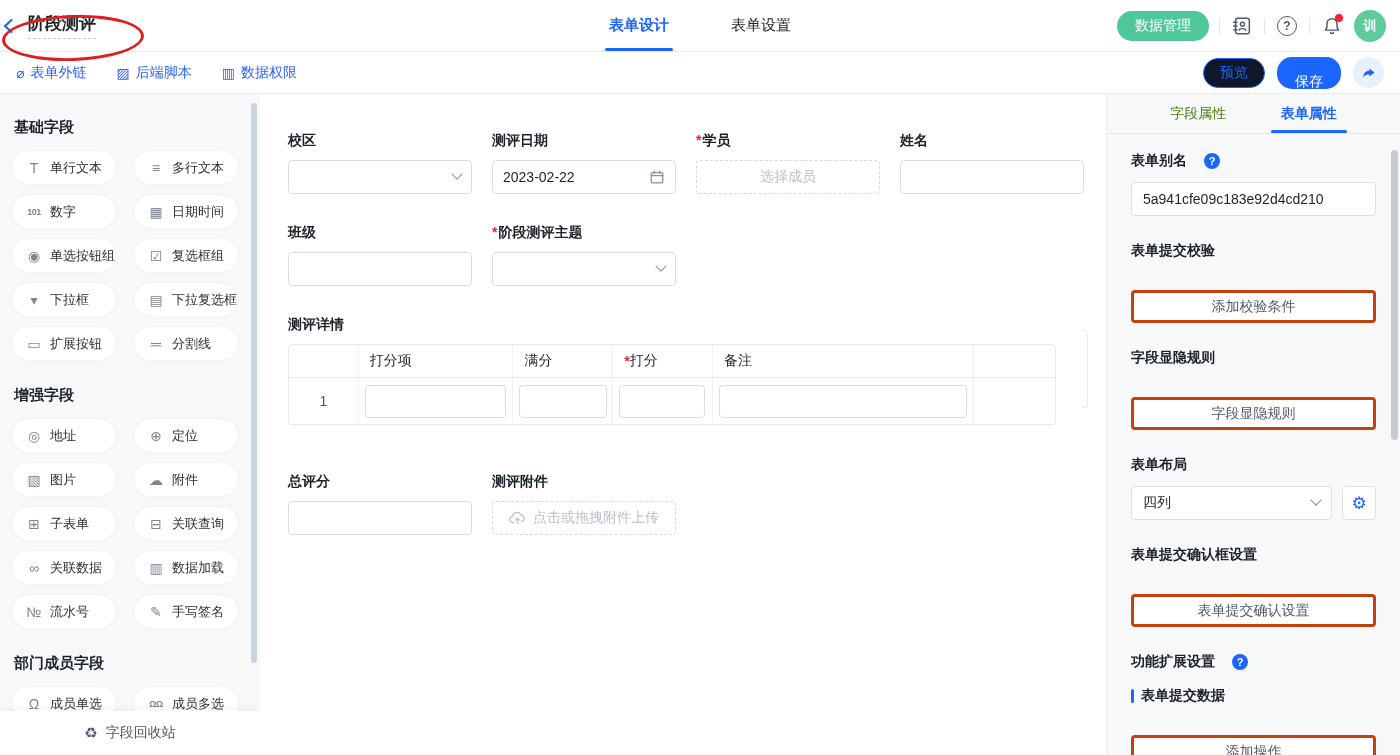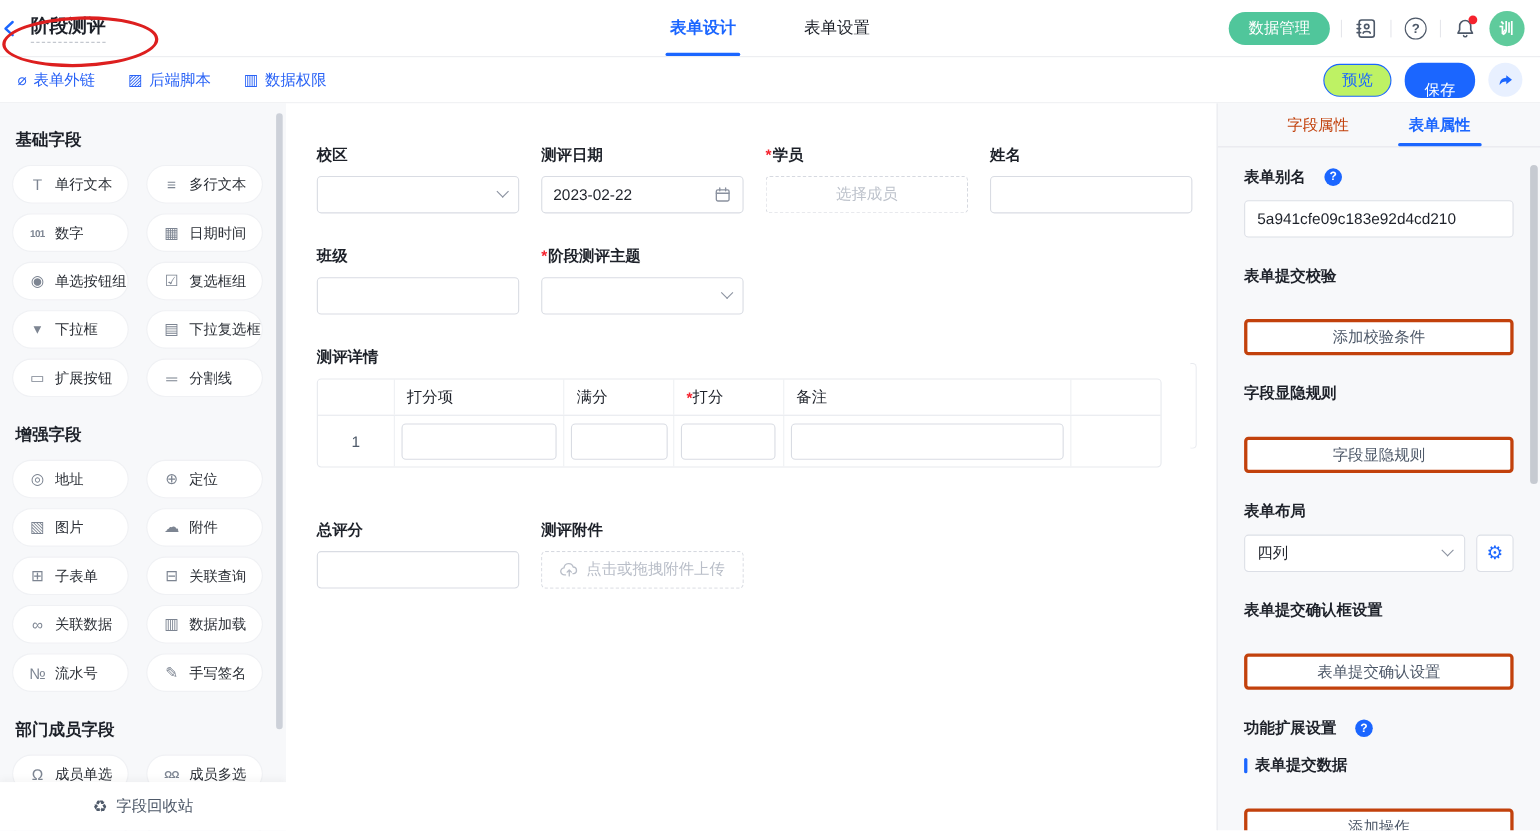--- a/index.html
+++ b/index.html
@@ -24,21 +24,21 @@
   .help-circle { width:20px; height:20px; border:1.6px solid #4e5969; border-radius:50%; display:flex; align-items:center; justify-content:center; font-size:12px; font-weight:700; color:#4e5969; }
   .bell-dot { position:absolute; top:0; right:1px; width:8px; height:8px; background:#f5222d; border-radius:50%; }
   .avatar { width:32px; height:32px; border-radius:50%; background:#5fcb9c; color:#fff; display:flex; align-items:center; justify-content:center; font-size:13px; font-weight:600; cursor:pointer; }
 
   
   .subbar { height:42px; display:flex; align-items:center; border-bottom:1px solid #ebedf0; padding:0 16px; background:#fff; }
   .tb-links { display:flex; align-items:center; gap:30px; }
   .tb-link { display:flex; align-items:center; gap:6px; color:#2a63f6; font-size:14px; cursor:pointer; }
   .tb-link .gi { font-size:14px; }
   .tb-actions { margin-left:auto; display:flex; align-items:center; gap:12px; }
-  .btn-preview { height:30px; padding:0 16px; background:#bef264; border:1px solid #1b66ff; color:#1b66ff; border-radius:15px; font-size:14px; cursor:pointer; font-family:inherit; }
+  .btn-preview { height:30px; padding:0 16px; background:#0f172a; border:1px solid #1b66ff; color:#1b66ff; border-radius:15px; font-size:14px; cursor:pointer; font-family:inherit; }
   .btn-save { height:30px; padding:16px 18px; background:#1b66ff; border:none; color:#fff; border-radius:15px; font-size:14px; cursor:pointer; font-family:inherit; }
   .btn-share { width:31px; height:31px; border-radius:50%; background:#e8f0ff; border:none; display:flex; align-items:center; justify-content:center; cursor:pointer; }
 
   
   .main { flex:1; display:flex; min-height:0; }
 
   
   .sidebar { width:260px; background:#f7f8fa; position:relative; overflow:hidden; }
   .sb-inner { padding:18px 12px 0 12px; }
   .sb-heading { font-size:15px; font-weight:700; color:#1d2129; margin:6px 0 14px 2px; }
@@ -73,21 +73,21 @@
   .t-cell.idx { justify-content:center; color:#4e5969; }
   .c0{width:70px;} .c1{width:155px;} .c2{width:100px;} .c3{width:100px;} .c4{width:262px;} .c5{width:81px;}
   .cell-input { height:33px; width:100%; border:1px solid #d9dce3; border-radius:4px; outline:none; font:inherit; padding:0 8px; }
   .stray-border { position:absolute; left:822px; top:236px; width:6px; height:78px; border:1px solid #e7e9ee; border-left:none; border-radius:0 4px 4px 0; }
   .cal-ic, .cloud-ic { flex:0 0 auto; display:inline-flex; }
   .cal-ic { margin-left:auto; }
 
   
   .panel { flex:1; background:#f7f8fa; border-left:1px solid #e8eaee; position:relative; overflow:hidden; }
   .panel-tabs { height:40px; display:flex; justify-content:space-around; padding:0 36px; border-bottom:1px solid #e5e6eb; }
-  .panel-tab { display:flex; align-items:center; font-size:14px; color:#c2410c; position:relative; cursor:pointer; padding:0 2px; }
+  .panel-tab { display:flex; align-items:center; font-size:14px; color:#4d7c0f; position:relative; cursor:pointer; padding:0 2px; }
   .panel-tab.active { color:#1b66ff; font-weight:600; }
   .panel-tab.active::after { content:""; position:absolute; left:-8px; right:-8px; bottom:0; height:3px; background:#1b66ff; border-radius:2px; }
   .panel-body { padding:18px 24px 0 24px; }
   .p-group { margin-bottom:26px; }
   .p-heading { display:flex; align-items:center; gap:17px; font-size:14px; font-weight:700; color:#1d2129; }
   .help-badge { width:16px; height:16px; border-radius:50%; background:#1b66ff; color:#fff; font-size:11px; font-weight:700; display:inline-flex; align-items:center; justify-content:center; cursor:pointer; }
   .p-btn { margin-top:30px; height:33px; background:#fff; border:3px solid #c2410c; border-radius:4px; display:flex; align-items:center; justify-content:center; font-size:14px; color:#4e5969; cursor:pointer; }
   .p-input { margin-top:12px; height:34px; width:100%; border:1px solid #dcdfe6; border-radius:4px; background:#fff; font:inherit; color:#1d2129; padding:0 11px; outline:none; }
   .p-selrow { margin-top:12px; display:flex; gap:10px; }
   .p-select { flex:1; height:34px; border:1px solid #dcdfe6; border-radius:4px; background:#fff; display:flex; align-items:center; padding:0 11px; font-size:14px; color:#1d2129; cursor:pointer; }

